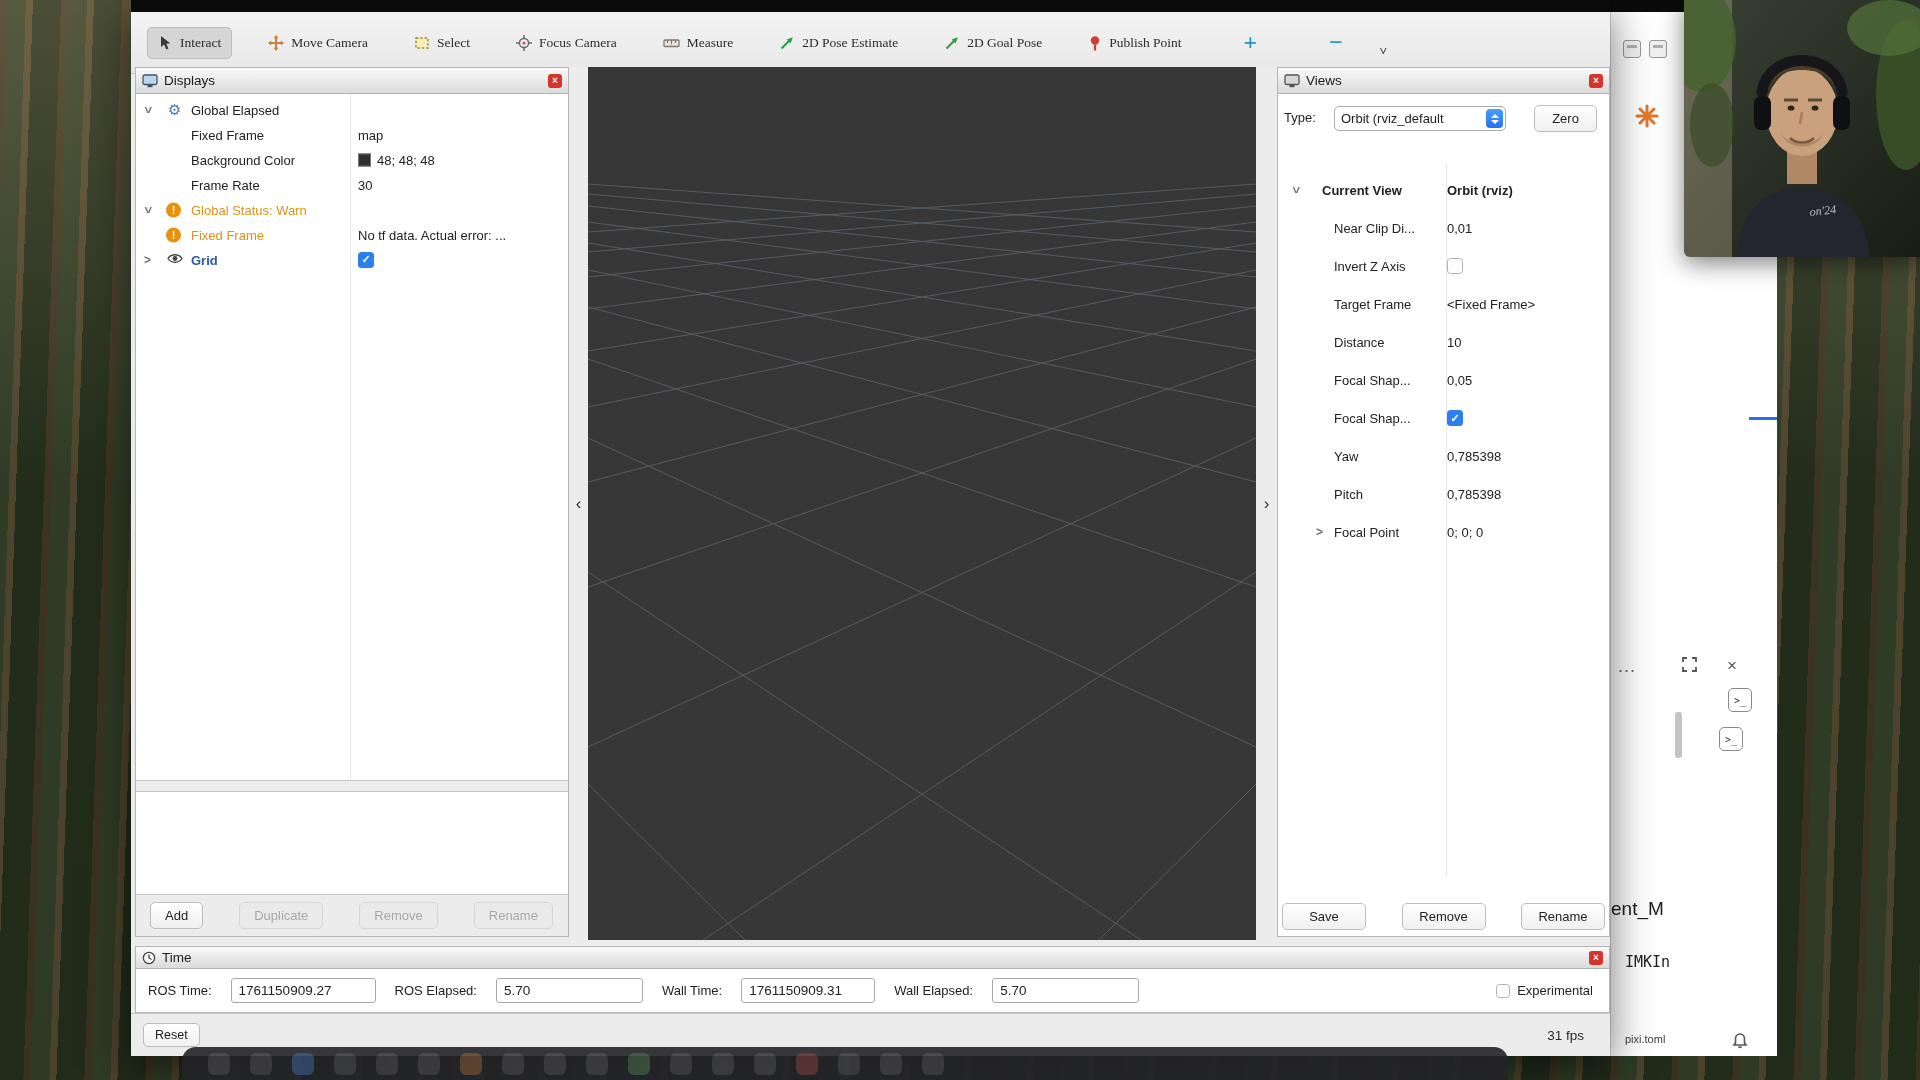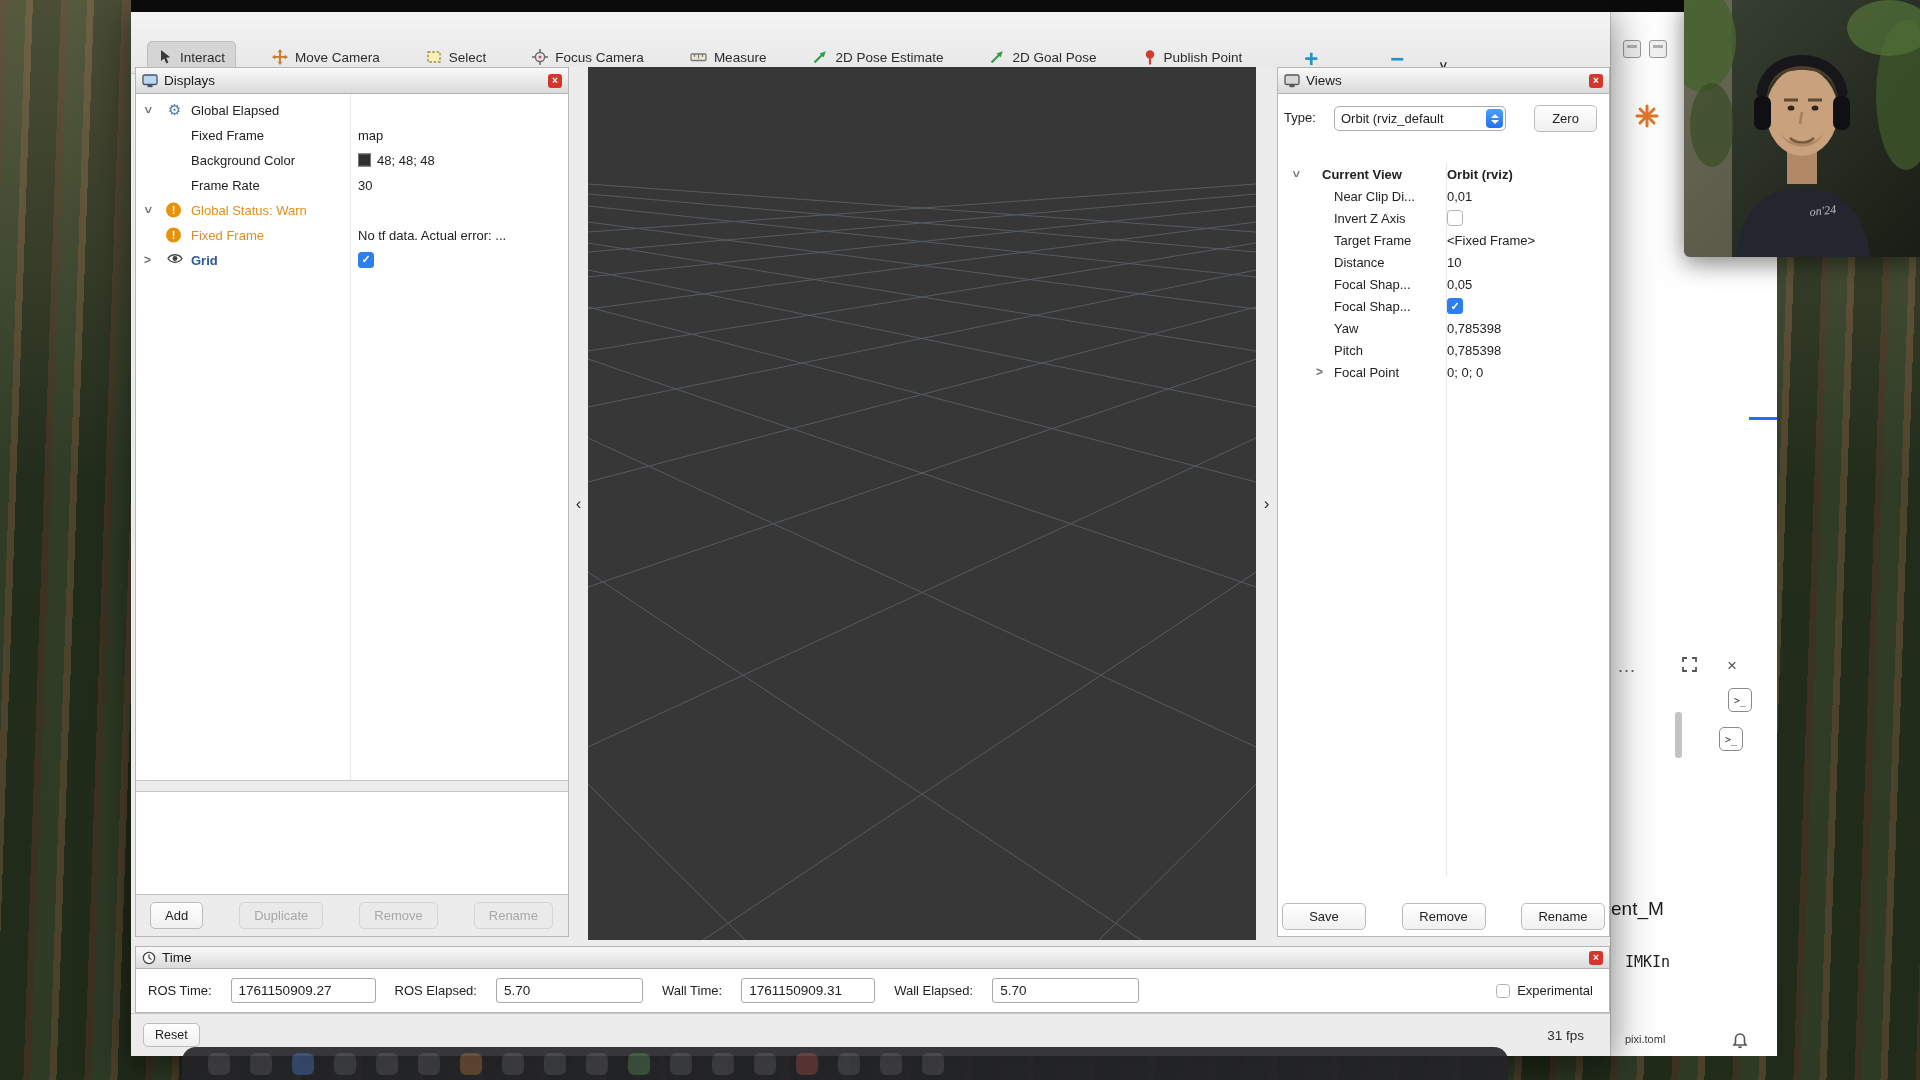--- a/index.html
+++ b/index.html
@@ -30,21 +30,21 @@
   .bgw-t2 { position:absolute; left:14px; top:941px; font-family:"DejaVu Sans Mono",monospace; font-size:15px; color:#222; }
   .bgw-t3 { position:absolute; left:14px; top:1021px; font-size:11px; color:#3c3c3c; }
   .bgw-bell { position:absolute; left:120px; top:1020px; }
 
   
   .rviz { position:absolute; left:131px; top:0; width:1479px; height:1056px; background:#ececec; z-index:2;
     box-shadow:0 12px 40px rgba(0,0,0,.55); font-size:13px; color:#222; }
   .win-top { position:absolute; top:0; left:0; right:0; height:12px; background:#0b0b0b; }
 
   .toolbar { position:absolute; top:12px; left:0; right:0; height:62px; background:linear-gradient(#f4f4f4,#e7e7e7);
-    border-bottom:1px solid #c8c8c8; display:flex; align-items:flex-end; padding-left:16px; gap:26px; }
+    border-bottom:1px solid #c8c8c8; display:flex; align-items:center; padding-left:16px; gap:26px;font-family:Liberation Serif, serif; }
   .tool { display:flex; align-items:center; gap:7px; height:32px; padding:0 10px; border-radius:5px; color:#2c2c2c; font-size:13.5px; white-space:nowrap; }
   .tool.selected { background:#d5d5d5; border:1px solid #bdbdbd; }
   .tb-plus  { margin-left:26px; color:#2593c8; font-size:24px; font-weight:bold; }
   .tb-minus { margin-left:46px; color:#2593c8; font-size:24px; font-weight:bold; }
   .tb-chevron { margin-left:10px; margin-top:16px; color:#222; font-weight:bold; display:inline-block; transform:rotate(90deg); font-size:13px; }
 
   .phead { height:26px; background:linear-gradient(#fafafa,#dadada); border-bottom:1px solid #b3b3b3;
     display:flex; align-items:center; padding:0 6px; gap:6px; font-size:13.5px; color:#1a1a1a; }
   .pclose { margin-left:auto; width:14px; height:14px; background:#d6352b; border-radius:3px; color:#fff;
     font-size:10px; line-height:13px; text-align:center; font-weight:bold; }
@@ -90,21 +90,21 @@
     overflow:hidden; display:flex; align-items:center; padding-left:6px; }
   .combo-text { white-space:nowrap; font-size:13px; }
   .stepper { position:absolute; right:2px; top:2px; width:17px; height:19px; border-radius:4px; background:linear-gradient(#4aa0f8,#2471ee);
     display:flex; flex-direction:column; align-items:center; justify-content:center; gap:2px; }
   .stepper b { width:0; height:0; border-left:4px solid transparent; border-right:4px solid transparent; }
   .stepper .up { border-bottom:4px solid #fff; }
   .stepper .dn { border-top:4px solid #fff; }
   .zerobtn { position:absolute; left:256px; top:1px; width:63px; }
   .vtree { position:absolute; left:0; right:0; top:95px; bottom:60px; overflow:hidden; }
   .vtree .coldiv { left:168px; }
-  .vrow { position:relative; height:22px; }
+  .vrow { position:relative; height:22px;margin-top:16px; }
   .vrow > * { position:absolute; top:50%; transform:translateY(-50%); white-space:nowrap; }
   .v-val { left:169px; display:flex; align-items:center; }
   .bold { font-weight:bold; }
   .vbtns { position:absolute; left:4px; right:4px; bottom:6px; display:flex; justify-content:space-between; }
   .vbtns .btn { width:84px;text-align:center; }
 
   .timepanel { position:absolute; left:4px; top:946px; width:1475px; height:67px; background:#fff; border:1px solid #b6b6b6; }
   .timepanel .phead { height:22px; }
   .timebody { position:absolute; left:0; right:0; top:22px; bottom:0; display:flex; align-items:center; padding:0 12px; gap:19px; }
   .tfield { height:25px; border:1px solid #a9a9a9; border-radius:3px; background:#fff; padding:0 7px; display:flex; align-items:center; font-size:13.5px; }

